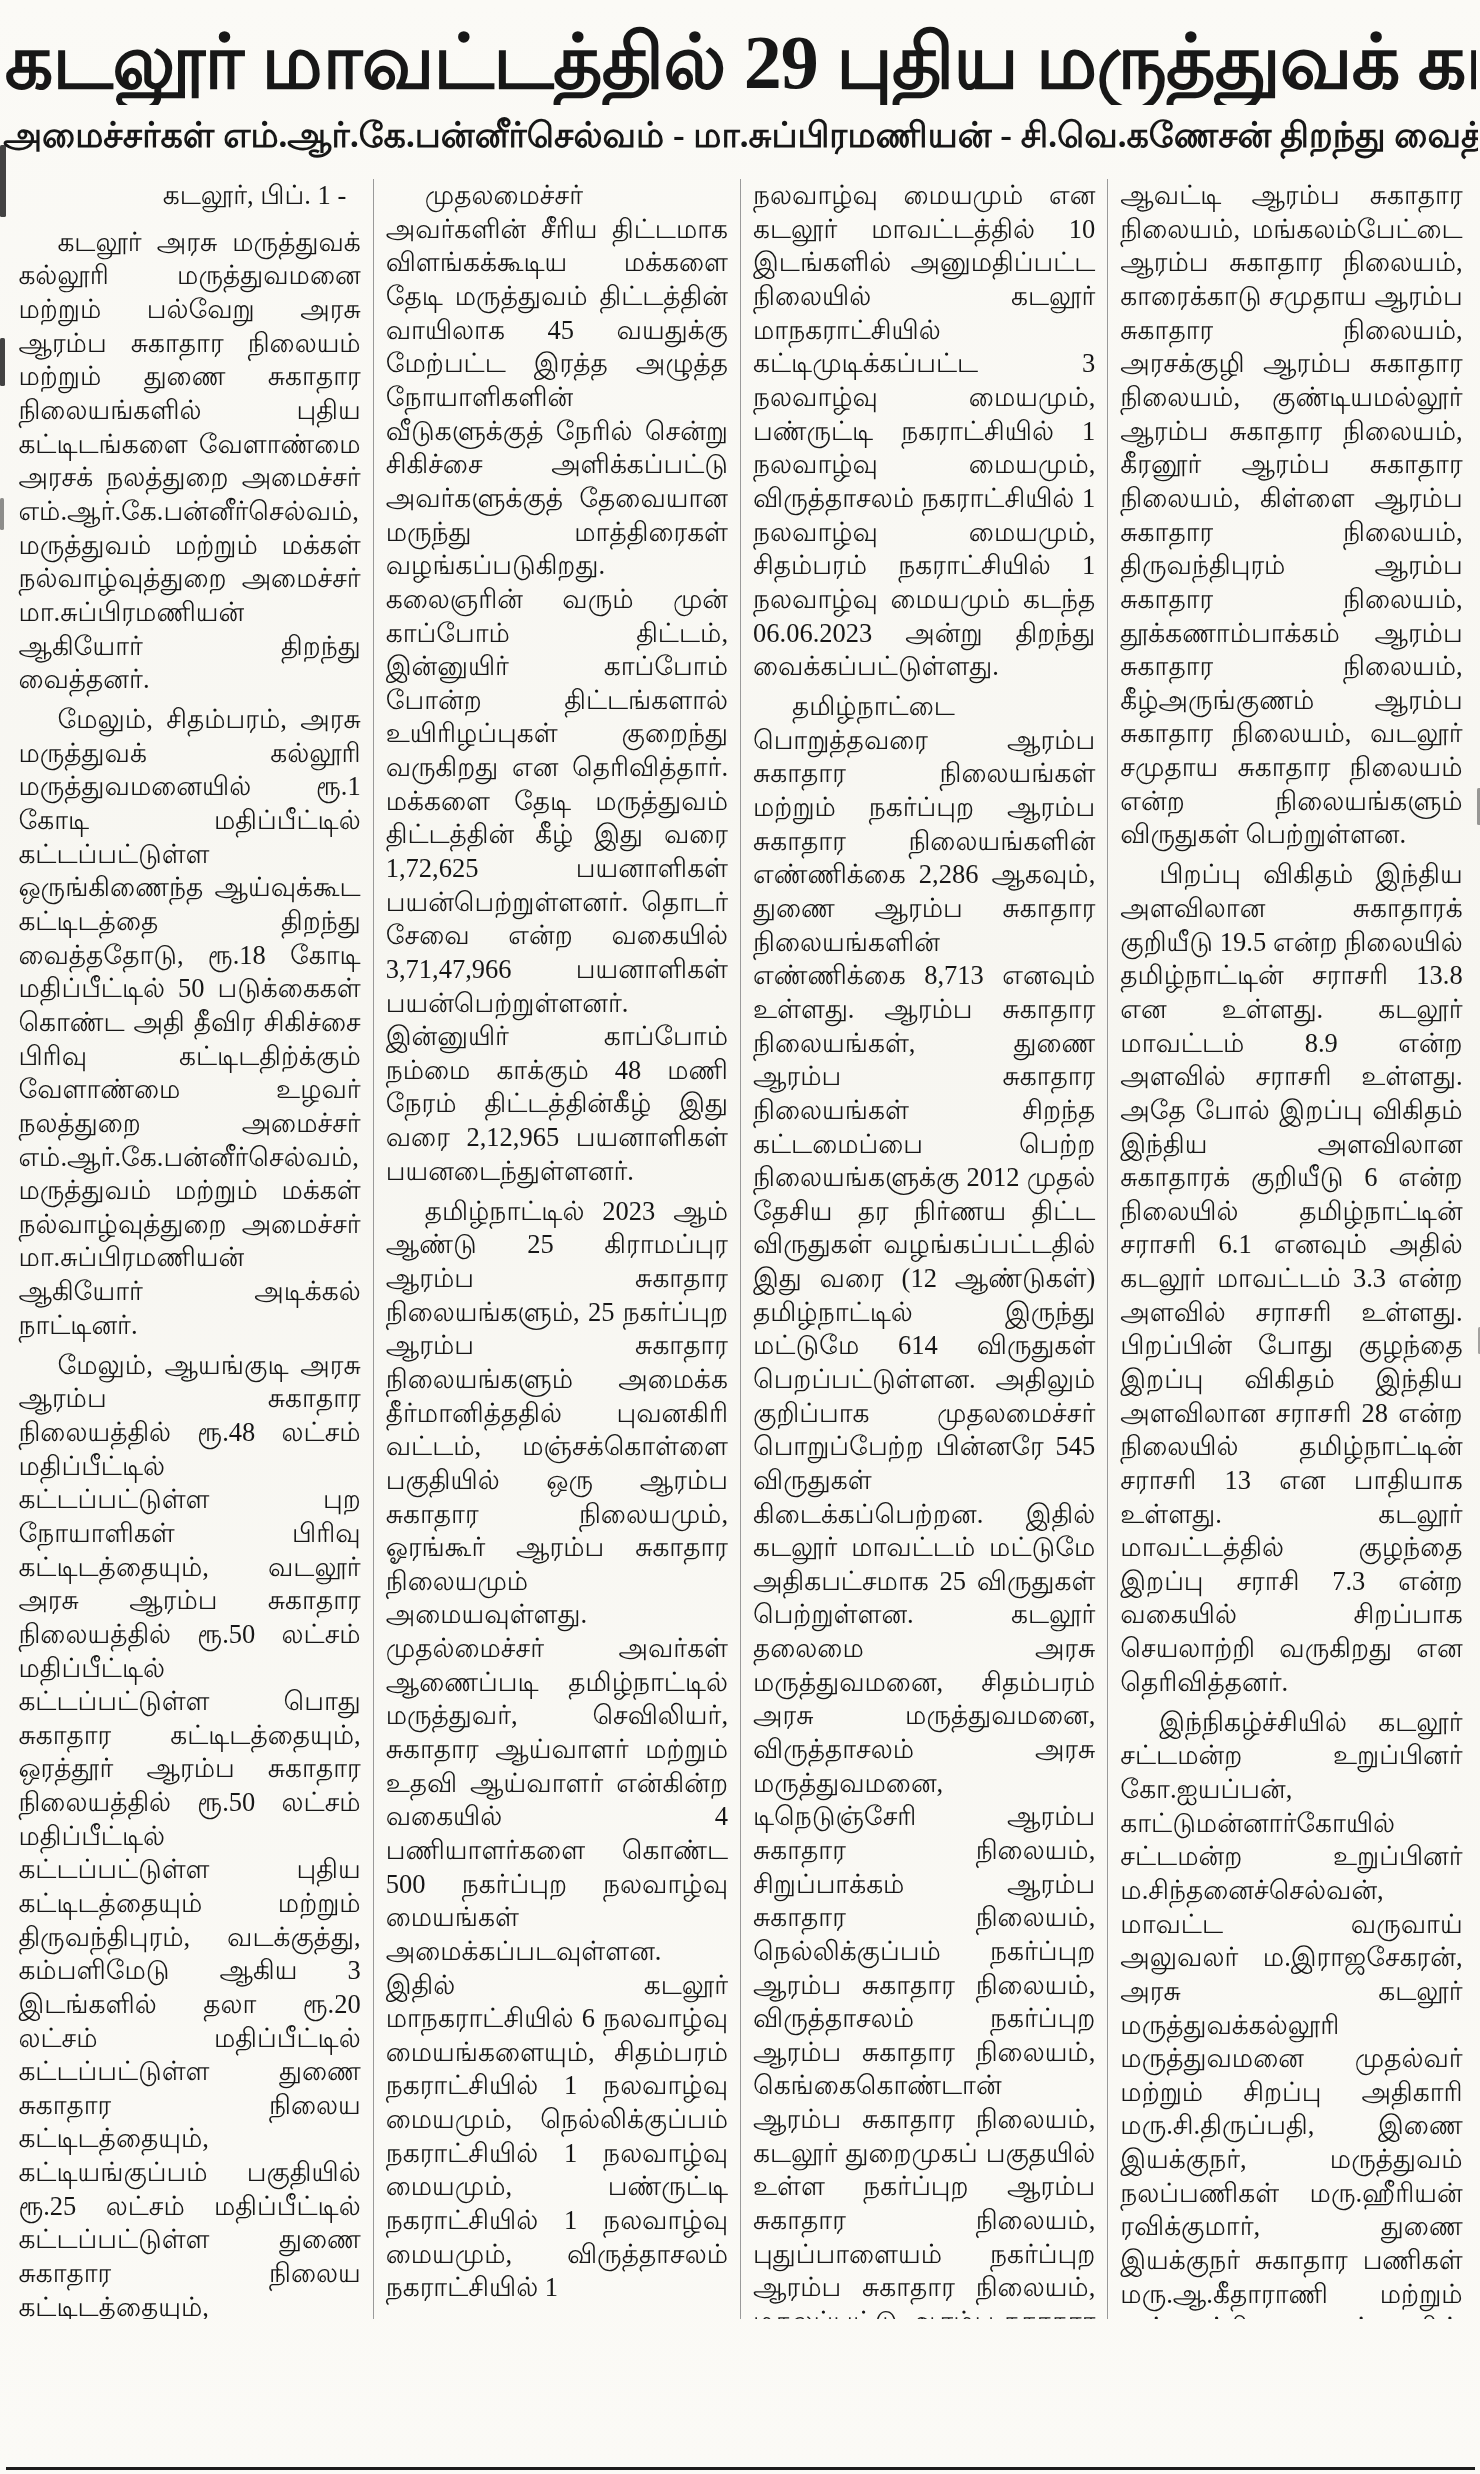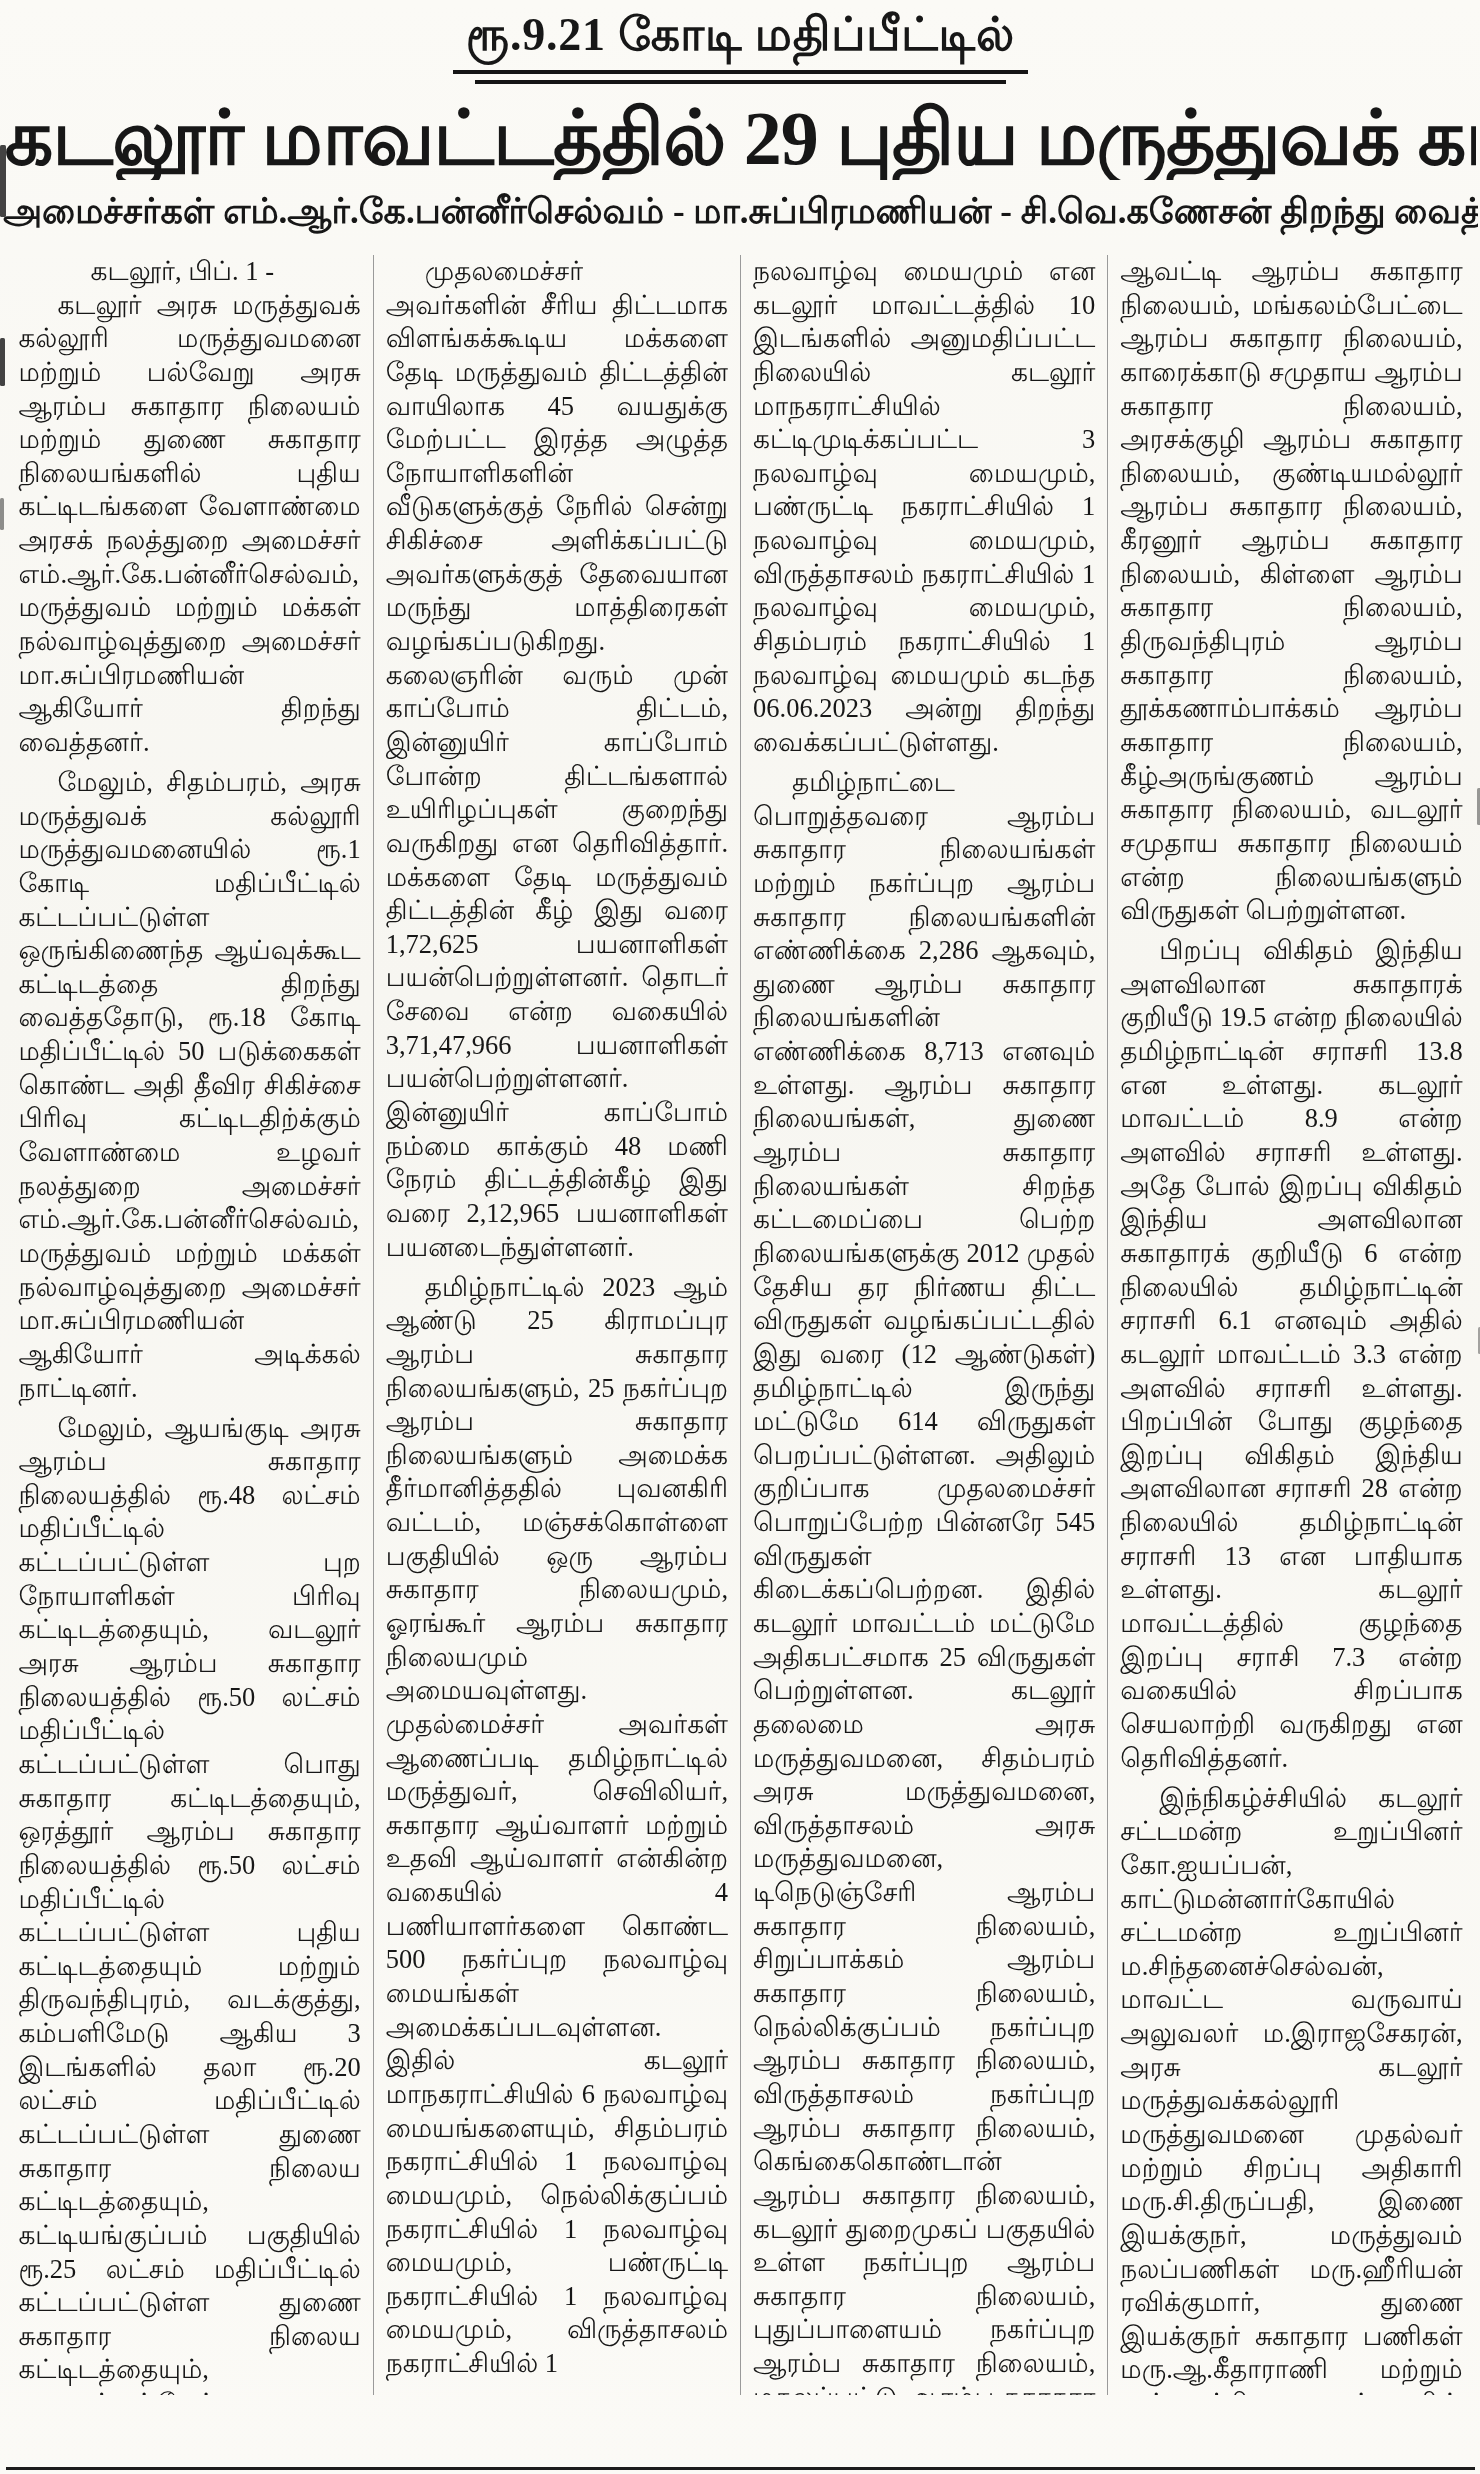--- a/index.html
+++ b/index.html
@@ -57,24 +57,24 @@
   .col + .col { border-left: 1.6px solid #9a9a9a; }
   .para {
     margin: 0 0 6.4px;
     font-size: 26.5px;
     line-height: 1.27;
     text-align: justify;
     text-indent: 39px;
   }
   .para.cont { text-indent: 0; }
   .para.dateline {
-    text-align: center;
+    text-align: right;
     text-indent: 0;
     padding-right: 14.5px;
-    margin-bottom: 0;
+    margin-bottom: 13px;
   }
   .bottom-rule {
     position: absolute;
     left: 6.4px; right: 6.4px; bottom: 4.8px;
     height: 3.2px;
     background: #1c1c1c;
   }
   .artifact {
     position: absolute;
     background: #222;
@@ -86,24 +86,20 @@
   .artifact.a3 { left: 0;    top: 498px;  width: 4px;  height: 32px; opacity: 0.5; }
   .artifact.a4 { right: 0;   top: 788px;  width: 4px;  height: 37px; opacity: 0.45; }
   .artifact.a5 { right: 0;   top: 1327px; width: 3.2px;  height: 27px; opacity: 0.4; }
 </style>
 </head>
 <body>
 
 <div class="page">
 
   <div class="header">
-    <div>
-      <span class="kicker">ரூ.9.21 கோடி மதிப்பீட்டில்</span>
-      <div class="kicker-rule"></div>
-    </div>
     <h1 class="headline">கடலூர் மாவட்டத்தில் 29 புதிய மருத்துவக் கட்டடங்கள்!</h1>
     <h2 class="subheadline">அமைச்சர்கள் எம்.ஆர்.கே.பன்னீர்செல்வம் - மா.சுப்பிரமணியன் - சி.வெ.கணேசன் திறந்து வைத்தனர்!</h2>
   </div>
 
   <div class="body-columns">
 
     <div class="col">
       <p class="para dateline">கடலூர், பிப். 1 -</p>
       <p class="para">கடலூர் அரசு மருத்துவக் கல்லூரி மருத்துவமனை மற்றும் பல்வேறு அரசு ஆரம்ப சுகாதார நிலையம் மற்றும் துணை சுகாதார நிலையங்களில் புதிய கட்டிடங்களை வேளாண்மை அரசக் நலத்துறை அமைச்சர் எம்.ஆர்.கே.பன்னீர்செல்வம், மருத்துவம் மற்றும் மக்கள் நல்வாழ்வுத்துறை அமைச்சர் மா.சுப்பிரமணியன் ஆகியோர் திறந்து வைத்தனர்.</p>
       <p class="para">மேலும், சிதம்பரம், அரசு மருத்துவக் கல்லூரி மருத்துவமனையில் ரூ.1 கோடி மதிப்பீட்டில் கட்டப்பட்டுள்ள ஒருங்கிணைந்த ஆய்வுக்கூட கட்டிடத்தை திறந்து வைத்ததோடு, ரூ.18 கோடி மதிப்பீட்டில் 50 படுக்கைகள் கொண்ட அதி தீவிர சிகிச்சை பிரிவு கட்டிடதிற்க்கும் வேளாண்மை உழவர் நலத்துறை அமைச்சர் எம்.ஆர்.கே.பன்னீர்செல்வம், மருத்துவம் மற்றும் மக்கள் நல்வாழ்வுத்துறை அமைச்சர் மா.சுப்பிரமணியன் ஆகியோர் அடிக்கல் நாட்டினர்.</p>

